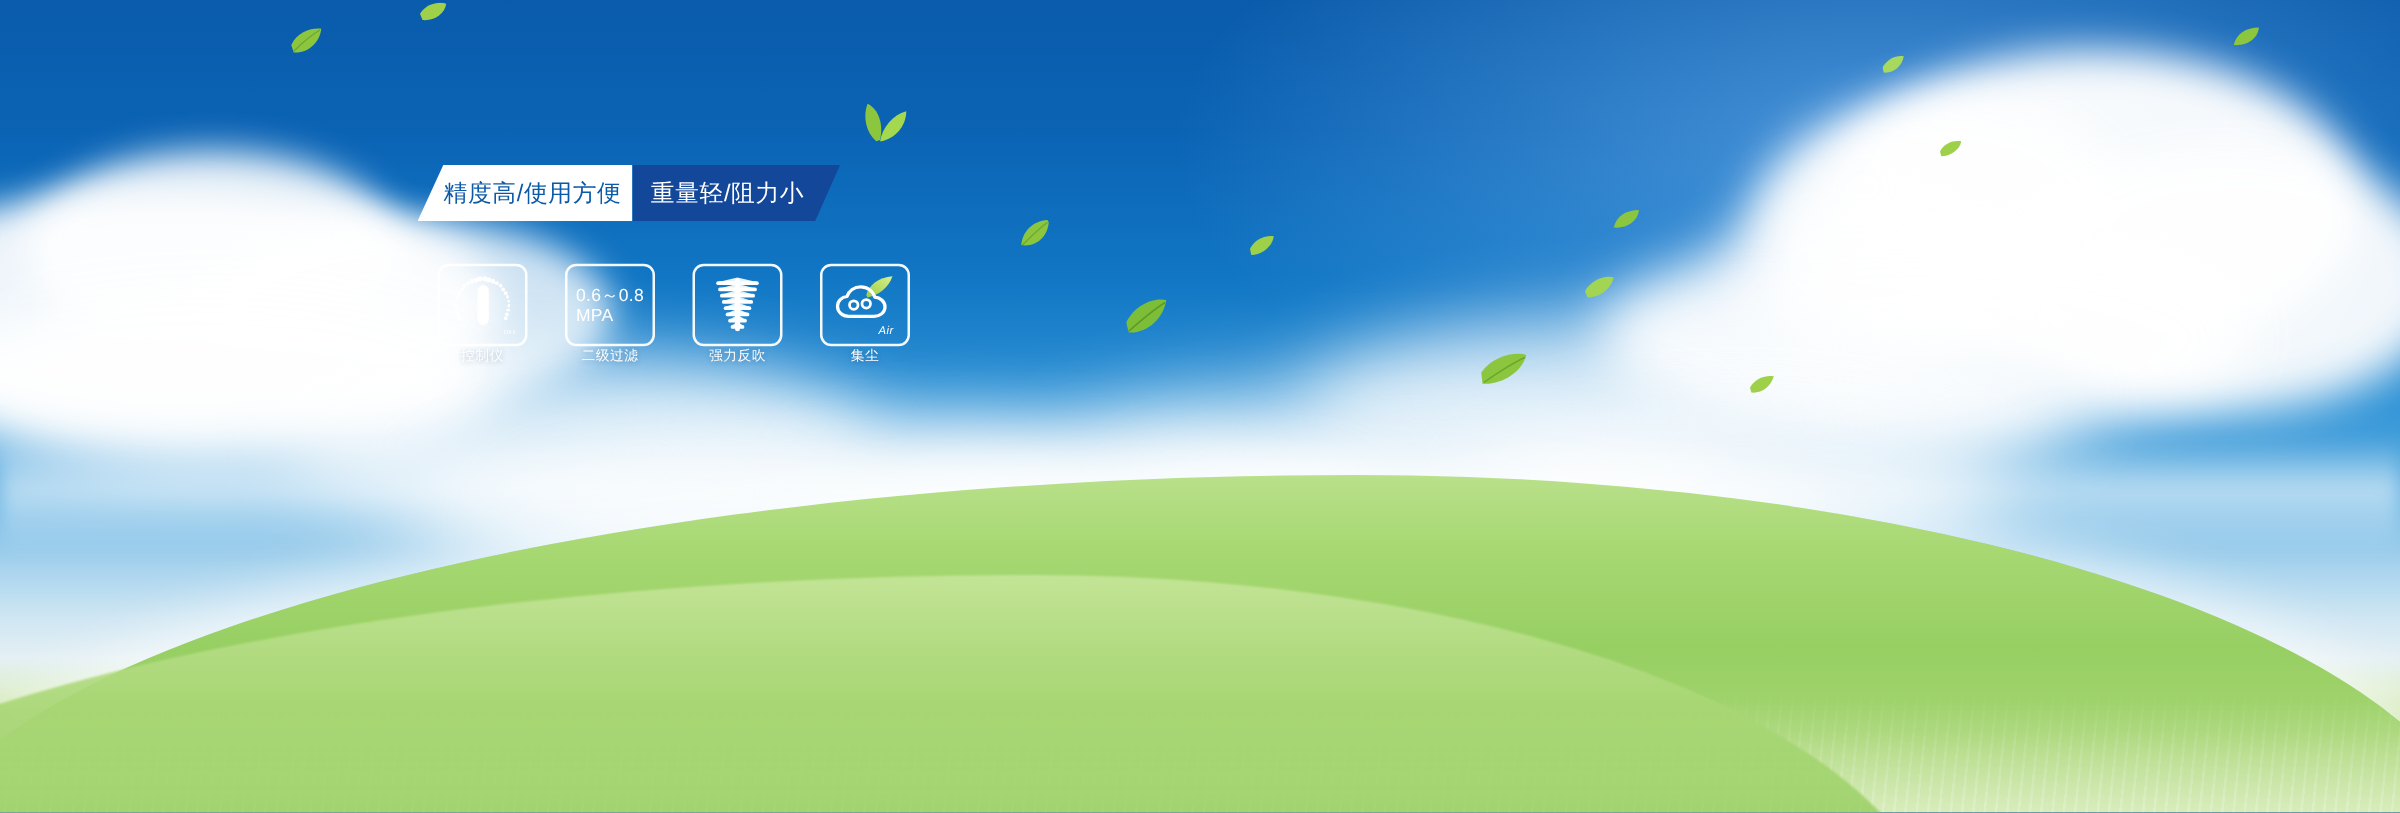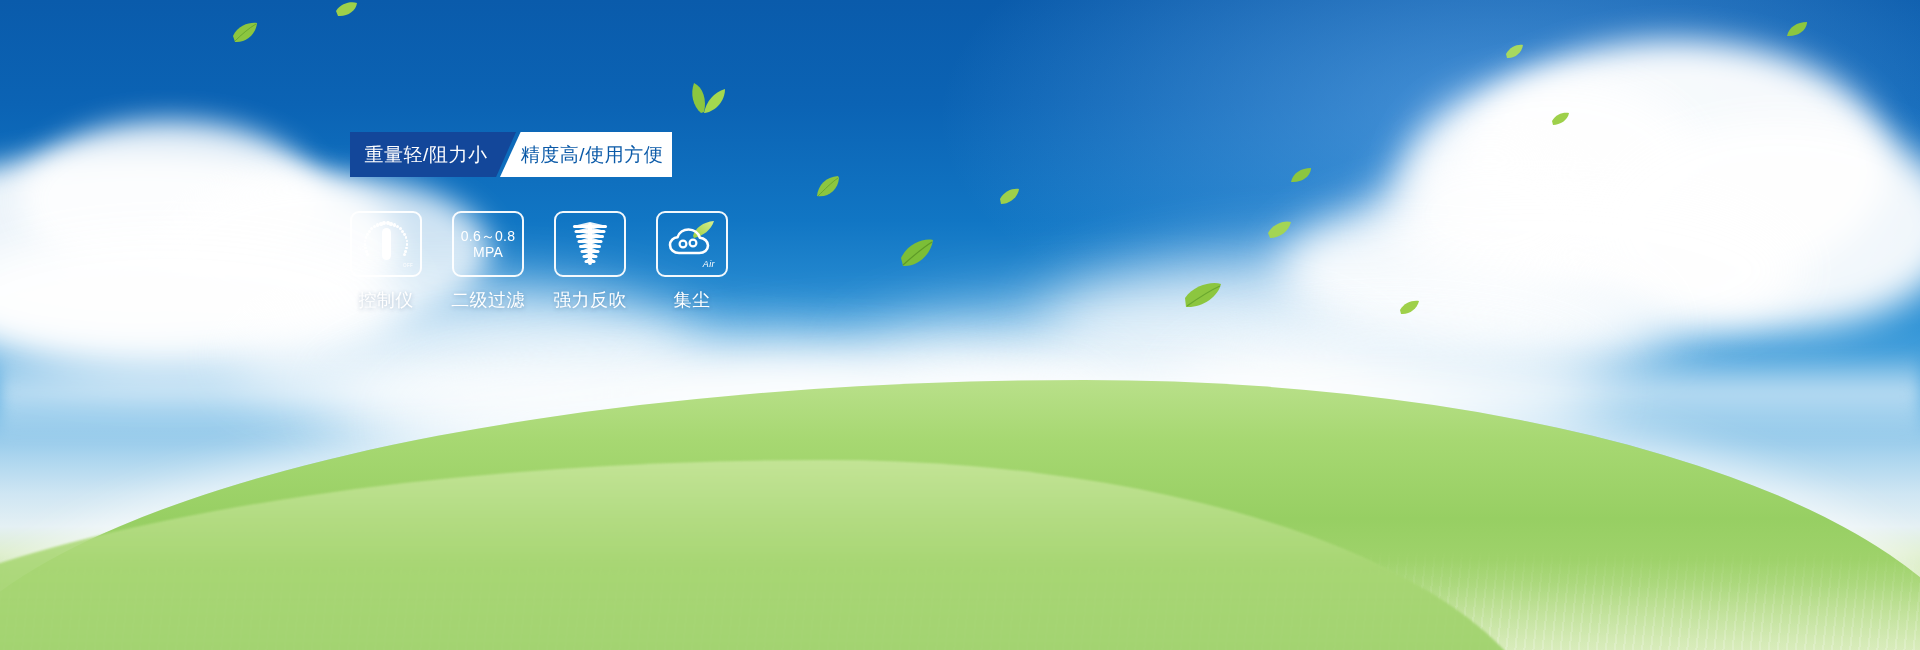--- a/index.html
+++ b/index.html
@@ -99,23 +99,23 @@
     padding-left:12px;
   }
 
   .features{ display:flex; gap:30px; margin-top:34px; }
   .feature{ width:72px; display:flex; flex-direction:column; align-items:center; }
   .fbox{
     width:72px; height:66px; border:2px solid rgba(255,255,255,.95);
     border-radius:9px; display:flex; flex-direction:column;
     align-items:center; justify-content:center; color:#fff; position:relative;
   }
-  .fbox-text{ font-size:14px; line-height:1.15; text-align:center; letter-spacing:.2px; }
+  .fbox-text{ font-size:14px; line-height:1.15; letter-spacing:.2px; }
   .fbox-text .ln{ display:block; }
-  .flabel{ margin-top:11px; color:#fff; font-size:18px; white-space:nowrap; letter-spacing:.4px;
+  .flabel{ color:#fff; font-size:11px; white-space:nowrap; letter-spacing:.4px;
            text-shadow:0 1px 4px rgba(0,50,100,.3); }
 
   
   .gauge{ position:relative; width:56px; height:50px; }
   .gauge .dot{ position:absolute; width:3.2px; height:3.2px; border-radius:50%; background:#fff; }
   .gauge .needle{
     position:absolute; left:50%; top:9px; margin-left:-4.5px;
     width:9px; height:32px; border-radius:5px; background:#fff;
   }
   .gauge .lbl{ position:absolute; font-size:4.5px; color:#fff; letter-spacing:.3px; }
@@ -217,22 +217,22 @@
   </svg>
 
   <div class="content">
 
     <svg class="title-leaf" width="46" height="34" viewBox="0 0 46 34">
       <path d="M21 33C13 26 10 14 14 3 23 7 27 20 24 32Z" fill="#8cc63f"></path>
       <path d="M24 33C26 22 34 12 45 9 45 21 36 31 25 33Z" fill="#a4d84f"></path>
     </svg>
 
     <div class="tabs">
+      <div class="tab tab-b">精度高/使用方便</div>
       <div class="tab tab-a">重量轻/阻力小</div>
-      <div class="tab tab-b">精度高/使用方便</div>
     </div>
 
     <div class="features">
 
       <div class="feature">
         <div class="fbox">
           <div class="gauge">
             <span class="needle"></span>
             <span class="lbl lbl-no">NO</span>
             <span class="lbl lbl-off">OFF</span>

